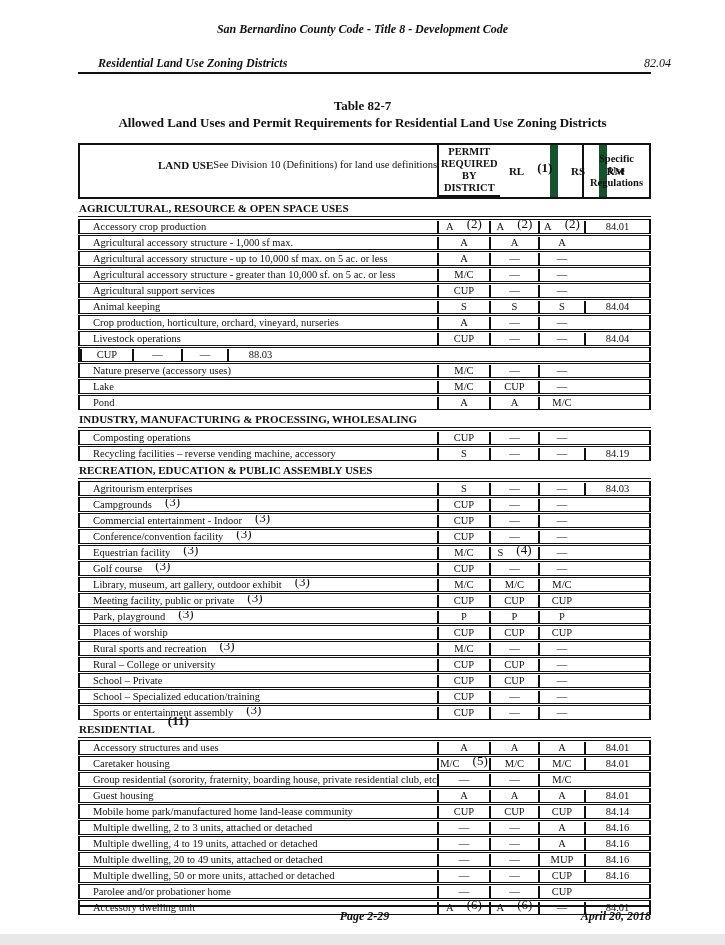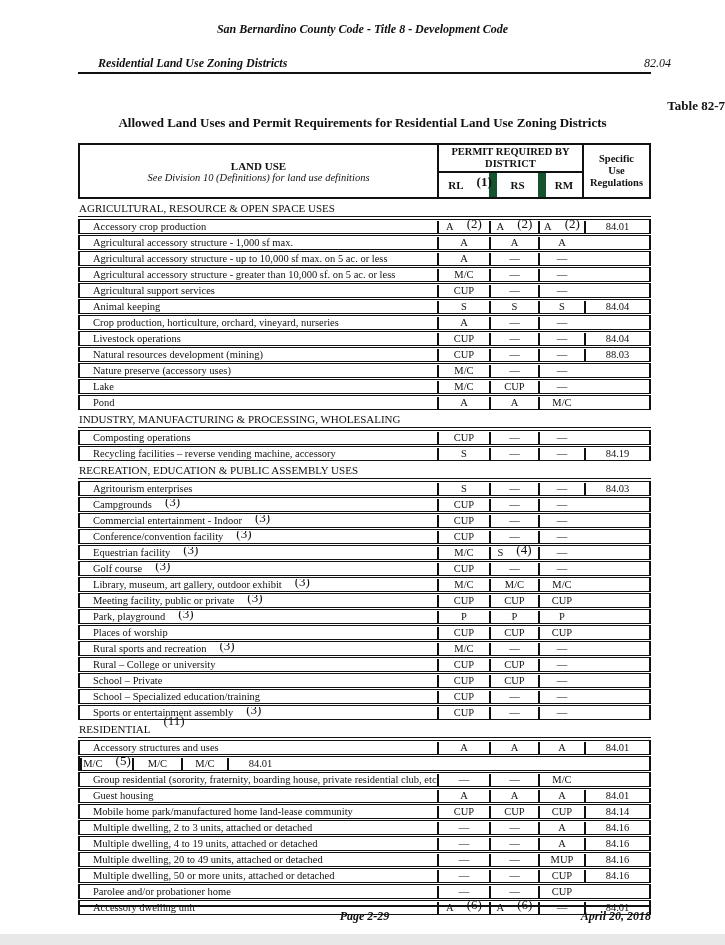--- a/index.html
+++ b/index.html
@@ -14,54 +14,54 @@
     position:absolute; top:22px; left:0; width:100%; text-align:center;
     font-style:italic; font-weight:bold; font-size:12px;
   }
   .section-line {
     position:absolute; top:56px; left:78px; width:573px;
     display:flex; justify-content:space-between; align-items:baseline;
     font-style:italic; font-size:12px;margin-left:20px;
   }
   .section-line .left { font-weight:bold; }
   .header-rule { position:absolute; top:72px; left:78px; width:573px; height:2px; background:#111; }
-  .table-number { position:absolute; top:98px; left:0; width:100%; text-align:right; font-weight:bold; font-size:13px; }
+  .table-number { position:absolute; top:98px; left:0; width:100%; text-align:center; font-weight:bold; font-size:13px; }
   .table-title  { position:absolute; top:115px; left:0; width:100%; text-align:center; font-weight:bold; font-size:13px; }
 
   
   .tbl { position:absolute; top:143px; left:78px; width:573px; }
   .tbl-head { display:flex; border:2px solid #111; height:56px; background:#fff; }
   .th-landuse {
-    flex:1; display:flex; flex-direction:column; justify-content:flex-end;
+    flex:1; display:flex; justify-content:flex-end;
     align-items:center; padding-bottom:13px;
   }
   .lu-title { font-weight:bold; font-size:11px; line-height:12px; }
-  .lu-sub   { font-style:italic; font-size:10.5px; line-height:12px; }
-  .th-permit { width:147px; border-left:2px solid #111; border-right:2px solid #111; display:flex; flex-direction:column; }
+  .lu-sub   { font-size:10.5px; line-height:12px; }
+  .th-permit { width:147px; border-left:2px solid #111; border-right:2px solid #111; display:flex; }
   .permit-title {
     border-bottom:2px solid #111; text-align:center; font-weight:bold;
     font-size:10.5px; line-height:12px; padding:1px 2px;
   }
   .district-cols { display:flex; flex:1; }
   .district-col {
     display:flex; align-items:center; justify-content:center;
     font-weight:bold; font-size:11px;
   }
   .district-col:nth-child(1){ width:50px;padding-left:12px; }
   .district-col:nth-child(2){ width:49px; }
   .district-col:nth-child(3){ flex:1; }
   .district-col + .district-col { border-left:8px solid #14532d; }
   .th-reg {
     width:65px; display:flex; align-items:center; justify-content:center;
     text-align:center; font-weight:bold; font-size:10.5px; line-height:12px; padding:0 20px;
   }
 
   .tbl-section { margin-top:2px; }
   .section-title {
-    font-weight:normal; font-size:11px; line-height:13px;
+    font-weight:bold; font-size:11px; line-height:13px;
     border-bottom:1px solid #111; padding:1px 0 1px 1px; margin-bottom:2px;
   }
   .row {
     display:flex; align-items:center; border:1px solid #111;
     border-left-width:2px; border-right-width:2px;
     margin-bottom:1px; height:15px; font-size:10.5px; line-height:12px;
   }
   .cell { display:flex; align-items:center; }
   .cell-lu { flex:1; padding-left:13px; white-space:nowrap; overflow:hidden; min-width:0; }
   .cell-pc, .cell-reg { justify-content:center; text-align:center; border-left:2px solid #111; }
@@ -167,21 +167,20 @@
             <div class="cell cell-reg"></div>
           </div>
           <div class="row">
             <div class="cell cell-lu">Livestock operations</div>
             <div class="cell cell-pc cell-rl">CUP</div>
             <div class="cell cell-pc cell-rs">—</div>
             <div class="cell cell-pc cell-rm">—</div>
             <div class="cell cell-reg">84.04</div>
           </div>
           <div class="row">
-            <div class="cell cell-lu">Natural resources development (mining)</div>
             <div class="cell cell-pc cell-rl">CUP</div>
             <div class="cell cell-pc cell-rs">—</div>
             <div class="cell cell-pc cell-rm">—</div>
             <div class="cell cell-reg">88.03</div>
           </div>
           <div class="row">
             <div class="cell cell-lu">Nature preserve (accessory uses)</div>
             <div class="cell cell-pc cell-rl">M/C</div>
             <div class="cell cell-pc cell-rs">—</div>
             <div class="cell cell-pc cell-rm">—</div>
@@ -330,20 +329,21 @@
         <div class="tbl-section">
           <div class="section-title">RESIDENTIAL<sup>(11)</sup></div>
           <div class="row">
             <div class="cell cell-lu">Accessory structures and uses</div>
             <div class="cell cell-pc cell-rl">A</div>
             <div class="cell cell-pc cell-rs">A</div>
             <div class="cell cell-pc cell-rm">A</div>
             <div class="cell cell-reg">84.01</div>
           </div>
           <div class="row">
+            <div class="cell cell-lu">Caretaker housing</div>
             <div class="cell cell-pc cell-rl">M/C<sup>(5)</sup></div>
             <div class="cell cell-pc cell-rs">M/C</div>
             <div class="cell cell-pc cell-rm">M/C</div>
             <div class="cell cell-reg">84.01</div>
           </div>
           <div class="row">
             <div class="cell cell-lu">Group residential (sorority, fraternity, boarding house, private residential club, etc.)</div>
             <div class="cell cell-pc cell-rl">—</div>
             <div class="cell cell-pc cell-rs">—</div>
             <div class="cell cell-pc cell-rm">M/C</div>

